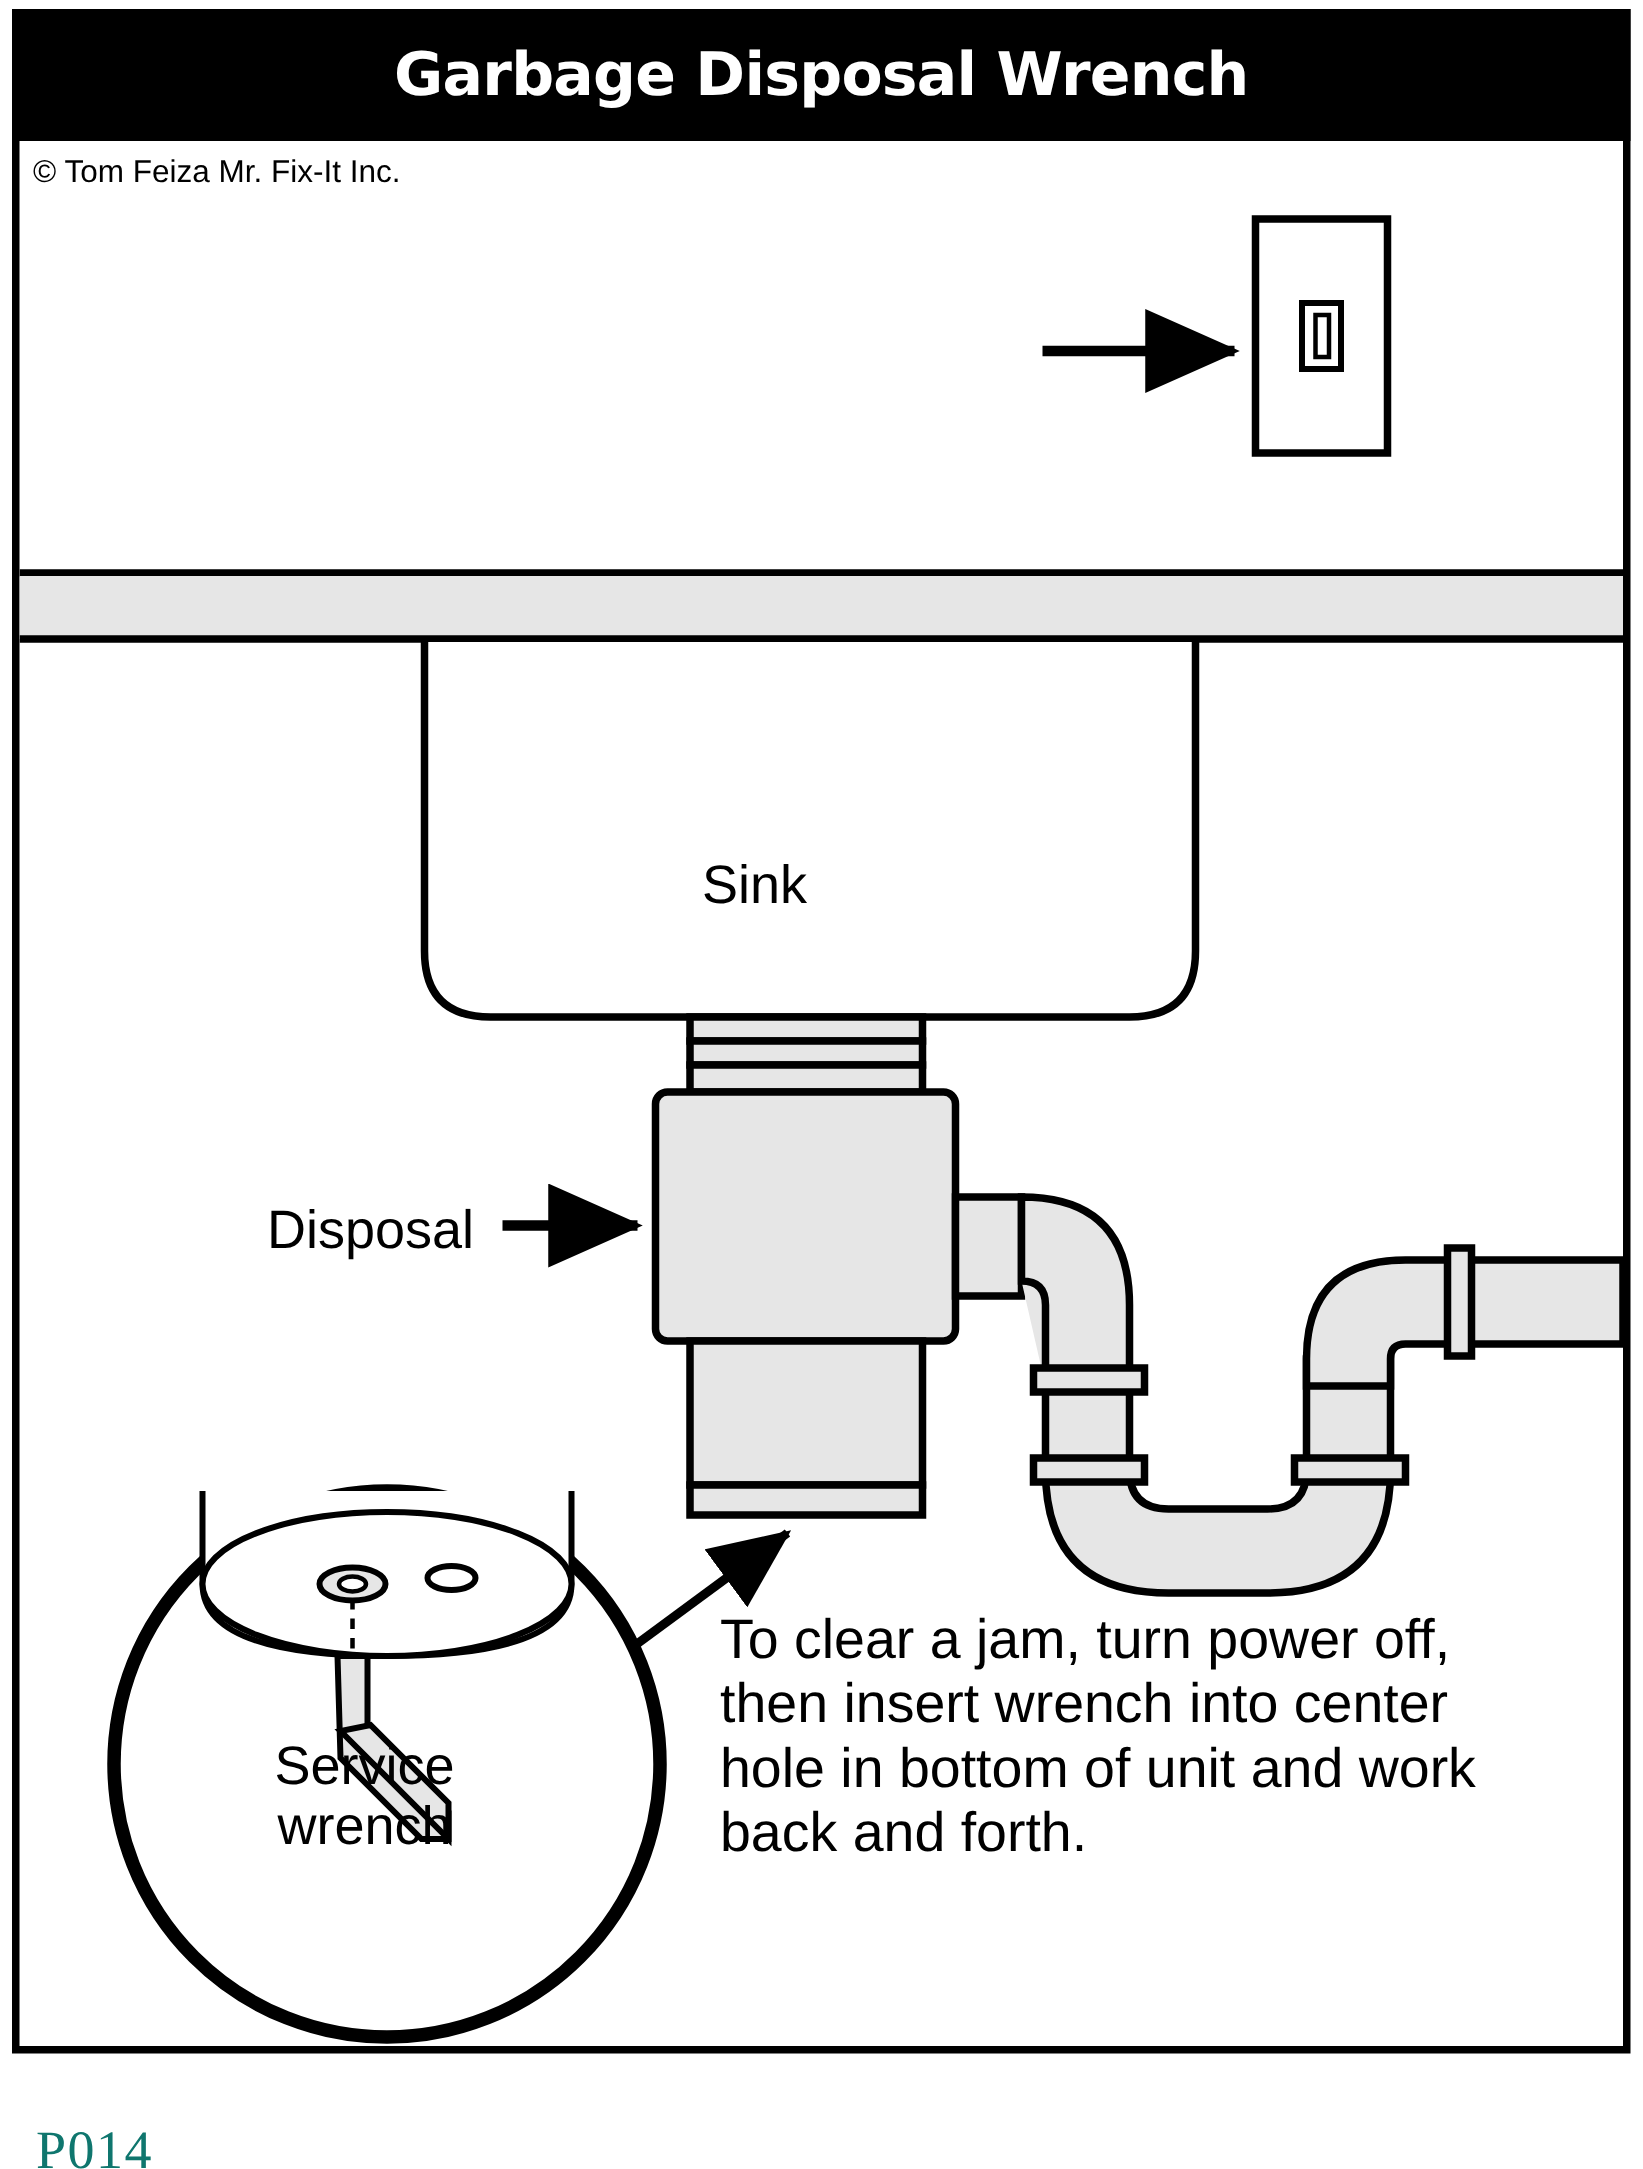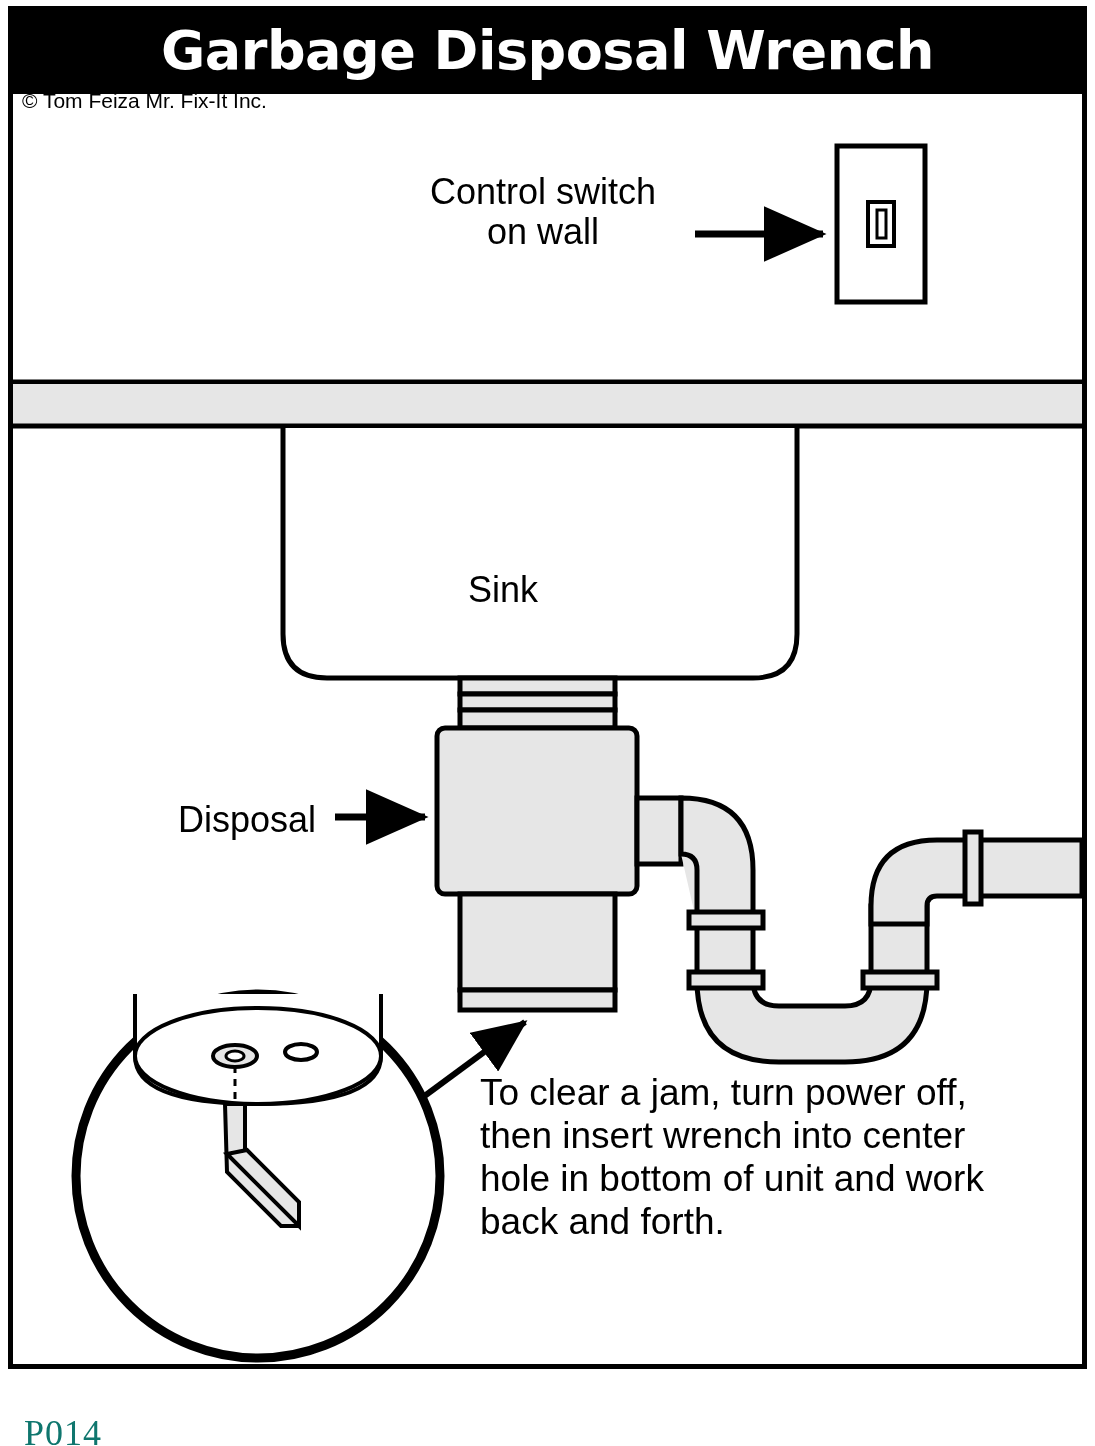--- a/index.html
+++ b/index.html
@@ -41,29 +41,29 @@
     height: 88px;
     background: #000;
     color: #fff;
     display: flex;
     align-items: center;
     justify-content: center;
   }
   .title-text {
     font-family: "DejaVu Sans", sans-serif;
     font-weight: bold;
-    font-size: 54px;
+    font-size: 40px;
     letter-spacing: -0.5px;
     color: #fff;
     white-space: nowrap;
   }
   .copyright {
     position: absolute;
     left: 22px;
-    top: 89px;
+    top: 103px;
     font-family: "Liberation Sans", sans-serif;
     font-size: 21px;
     color: #000;
   }
   .footer-code {
     position: absolute;
     left: 24px;
     top: 1412px;
     font-family: Liberation Serif, serif;
     font-size: 36px;
@@ -221,23 +221,23 @@
         <ellipse cx="288" cy="958" rx="16" ry="8" fill="#ffffff" stroke="#000" stroke-width="4"></ellipse>
 
         <line x1="222" y1="972" x2="222" y2="1010" stroke="#000" stroke-width="3" stroke-dasharray="7,6"></line>
 
         <path d="M 212 1010 L 232 1010 L 232 1060 L 286 1114 L 286 1132 L 268 1132 L 214 1078 Z" fill="#e6e6e6" stroke="#000" stroke-width="4"></path>
         <path d="M 268 1132 L 286 1132 L 286 1090" fill="none" stroke="#000" stroke-width="0"></path>
         <path d="M 214 1060 L 286 1132 L 286 1108 L 234 1056 Z" fill="#e6e6e6" stroke="#000" stroke-width="4"></path>
       </g>
     </svg>
 
-    <div class="lbl lbl-switch">Control switch
-on wall</div>
     <div class="lbl lbl-sink">Sink</div>
     <div class="lbl lbl-disposal">Disposal</div>
+    <div class="lbl lbl-wrench">Service
+wrench</div>
     <div class="lbl lbl-instructions">To clear a jam, turn power off, then insert wrench into center hole in bottom of unit and work back and forth.</div>
 
   </div>
 
   <div class="footer-code">P014</div>
 
 </div>
 
 </body></html>

